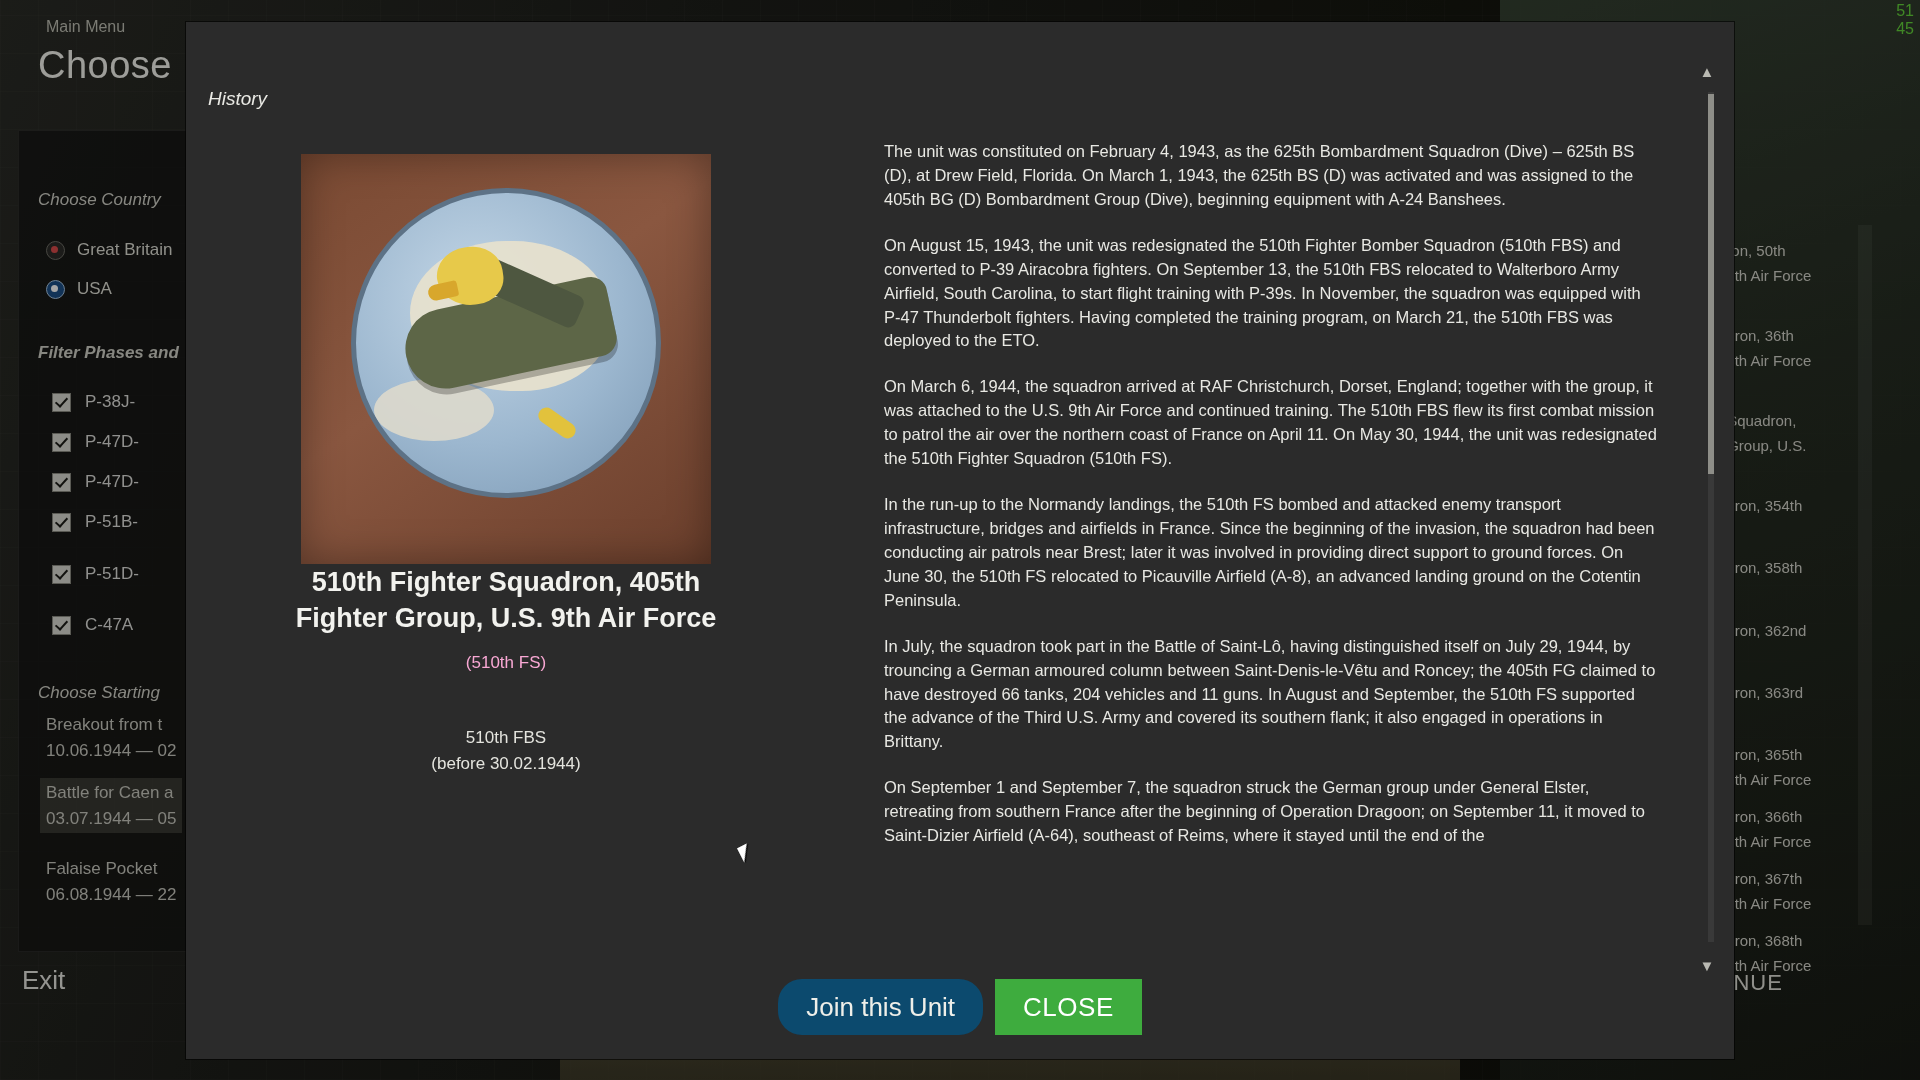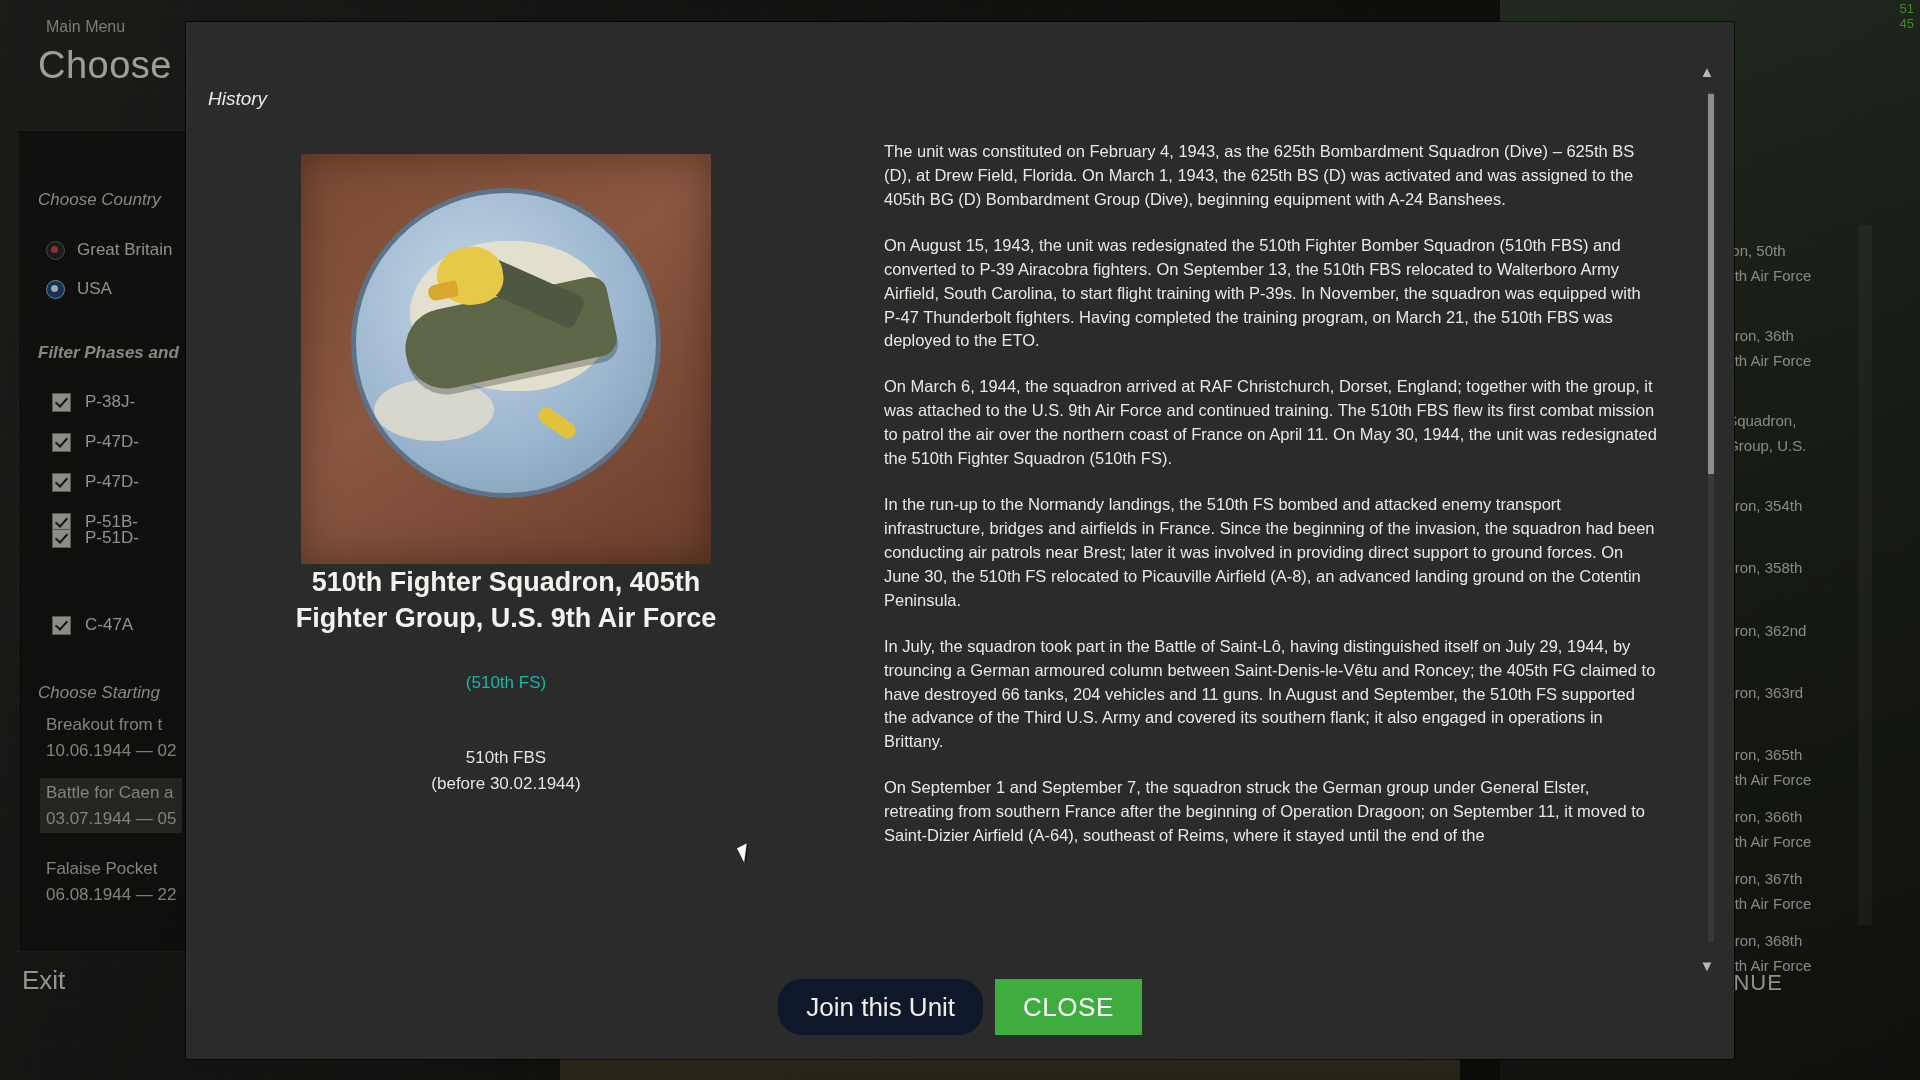--- a/index.html
+++ b/index.html
@@ -171,21 +171,21 @@
   .scroll-ghost {
     position: absolute;
     left: 1858px; top: 225px;
     width: 14px; height: 700px;
     background: rgba(255,255,255,0.06);
   }
   .corner-num {
     position: absolute;
     right: 6px; top: 2px;
     color: #63d23a;
-    font-size: 13px;
+    font-size: 16px;
     text-align: right;
     line-height: 1.15;
   }
 
   
   .overlay {
     position: absolute;
     inset: 0;
     background: rgba(0,0,0,0.35);
   }
@@ -330,22 +330,22 @@
 
   .unit-name {
     color: #f2f2ee;
     font-size: 27px;
     font-weight: bold;
     text-align: center;
     line-height: 1.35;
     max-width: 470px;
   }
   .unit-abbr {
-    margin-top: 36px;
-    color: #14b8a6;
+    margin-top: 16px;
+    color: #f9a8d4;
     font-size: 17px;
   }
   .unit-prev {
     margin-top: 52px;
     color: #e4e4de;
     font-size: 17px;
     text-align: center;
     line-height: 1.55;
   }
 
@@ -374,21 +374,21 @@
   .btn {
     border: none;
     font-family: "Liberation Sans", sans-serif;
     font-size: 26px;
     padding: 0 28px;
     height: 56px;
     min-width: 190px;
     cursor: pointer;
   }
   .btn-join {
-    background: #0f172a;
+    background: #0c4a6e;
     color: #efefe9;
     border-radius: 24px;
   }
   .btn-close {
     background: #3eac3e;
     color: #ffffff;
     letter-spacing: 0.5px;
     min-width: 122px;
   }
 
@@ -440,21 +440,21 @@
       <span>P-47D-</span>
     </div>
     <div class="check-row" style="left:52px; top:472px;">
       <span class="checkbox"></span>
       <span>P-47D-</span>
     </div>
     <div class="check-row" style="left:52px; top:512px;">
       <span class="checkbox"></span>
       <span>P-51B-</span>
     </div>
-    <div class="check-row" style="left:52px; top:528px;">
+    <div class="check-row" style="left:52px; top:564px;">
       <span class="checkbox"></span>
       <span>P-51D-</span>
     </div>
     <div class="check-row" style="left:52px; top:592px;margin-top:23px;">
       <span class="checkbox"></span>
       <span>C-47A</span>
     </div>
 
     <div class="sec-head" style="left:38px; top:683px;">Choose Starting</div>
 

